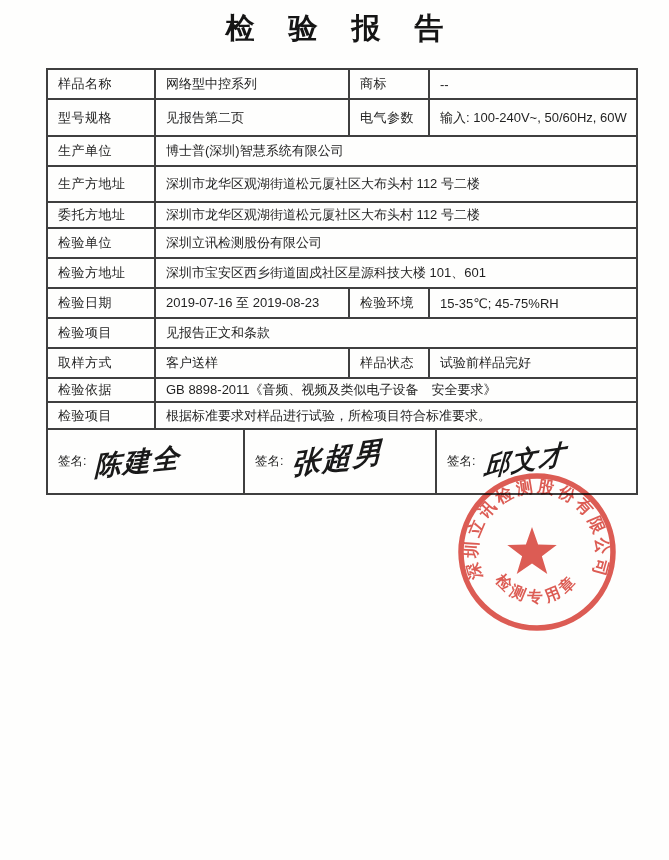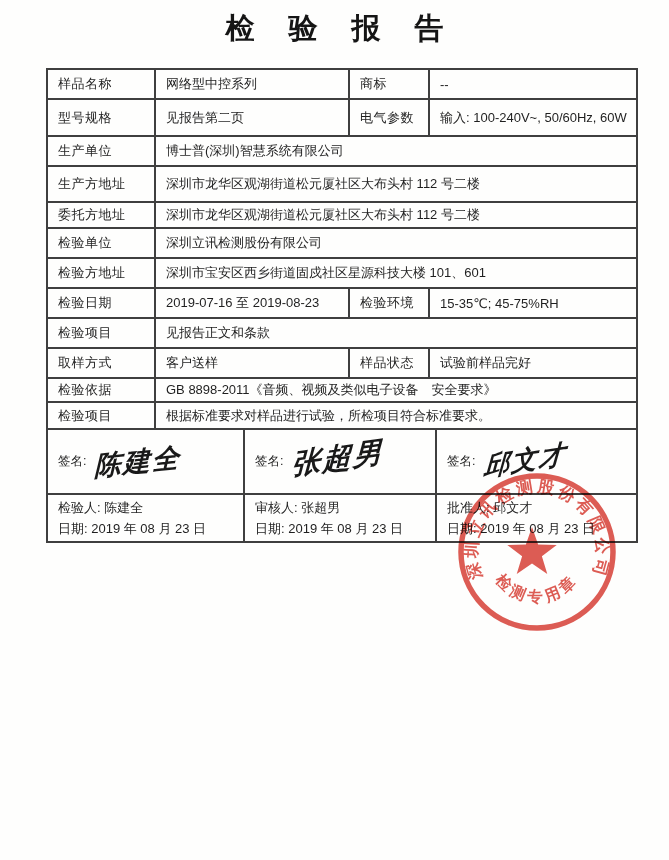--- a/index.html
+++ b/index.html
@@ -129,34 +129,20 @@
         <td class="sig-cell">
           <span class="sig-label">签名:</span><span class="hand hand-1">陈建全</span>
         </td>
         <td class="sig-cell">
           <span class="sig-label">签名:</span><span class="hand hand-2">张超男</span>
         </td>
         <td class="sig-cell">
           <span class="sig-label">签名:</span><span class="hand hand-3">邱文才</span>
         </td>
       </tr>
-      <tr style="height:46px">
-        <td class="person-cell">
-          <div class="person-line">检验人: 陈建全</div>
-          <div class="person-line">日期: 2019 年 08 月 23 日</div>
-        </td>
-        <td class="person-cell">
-          <div class="person-line">审核人: 张超男</div>
-          <div class="person-line">日期: 2019 年 08 月 23 日</div>
-        </td>
-        <td class="person-cell">
-          <div class="person-line">批准人: 邱文才</div>
-          <div class="person-line">日期: 2019 年 08 月 23 日</div>
-        </td>
-      </tr>
     </tbody>
       </table>
   </div>
 
   <svg class="stamp" viewBox="-100 -100 200 200" xmlns="http://www.w3.org/2000/svg">
     <defs>
       <path id="arcTop" d="M -53,28.2 A 60,60 0 1 1 53,28.2" fill="none"></path>
       <path id="arcBottom" d="M -42.2,26.8 A 50,50 0 0 0 42.2,26.8" fill="none"></path>
     </defs>
     <g stroke="none">

